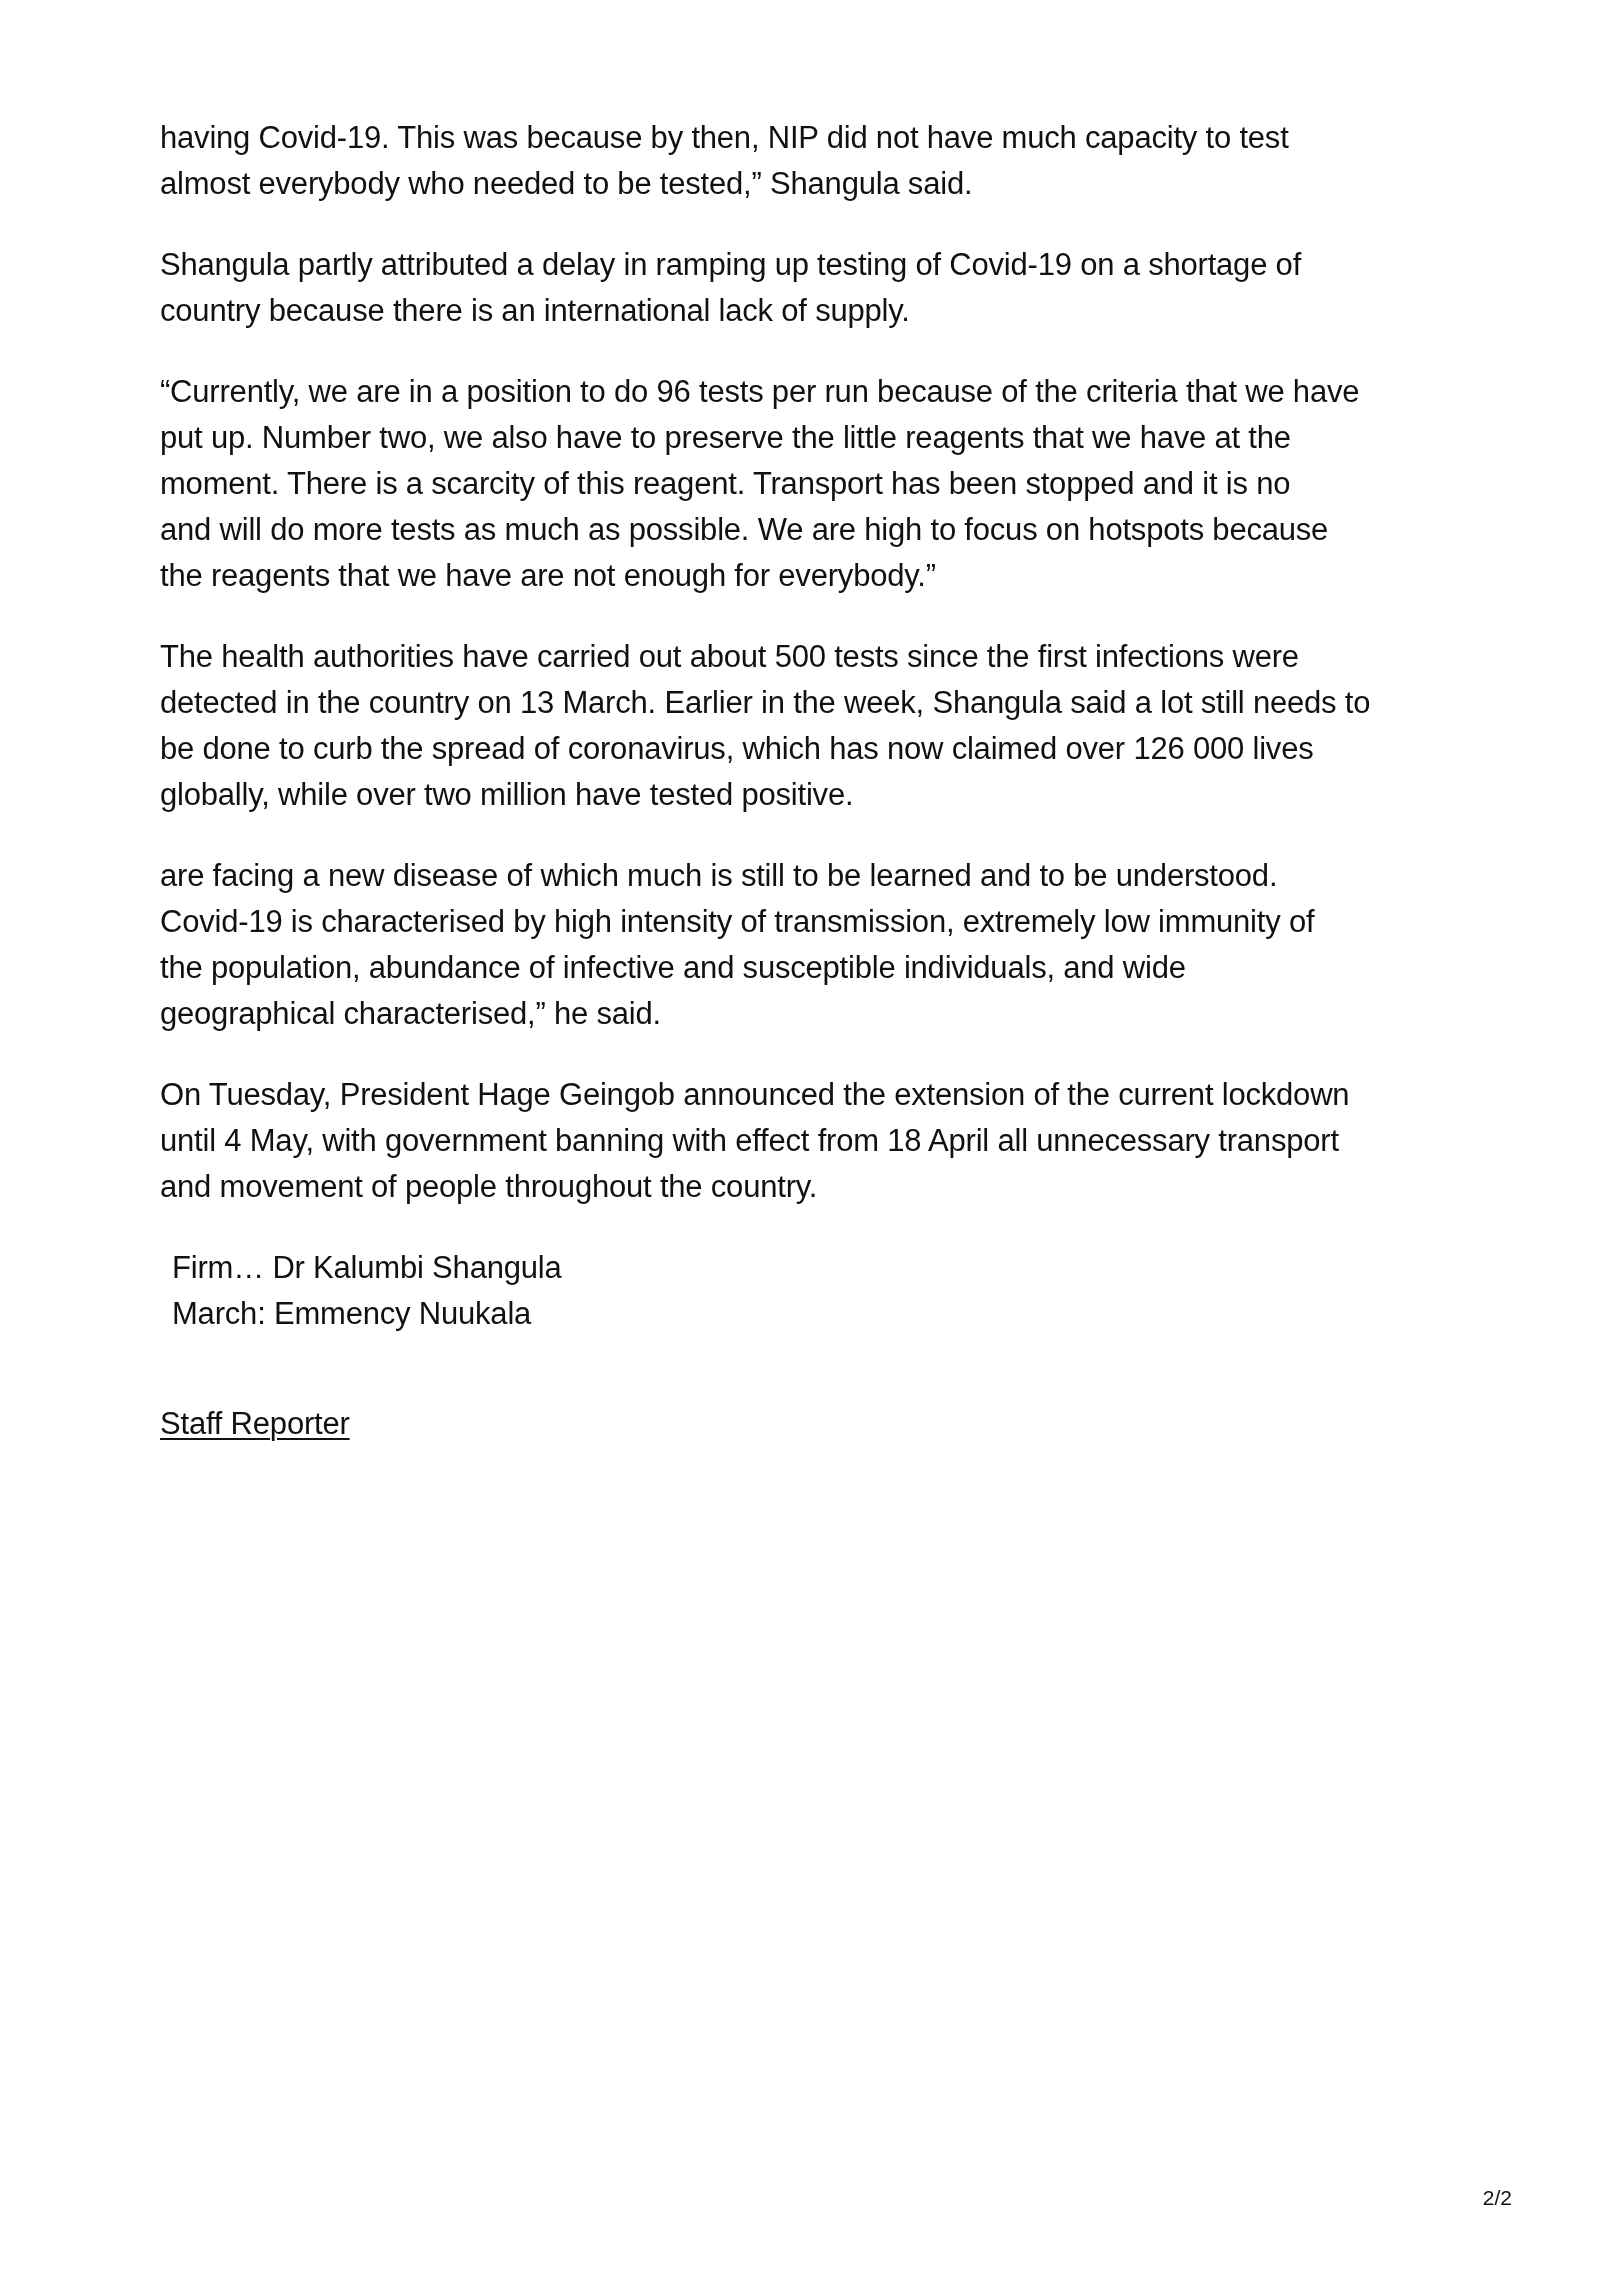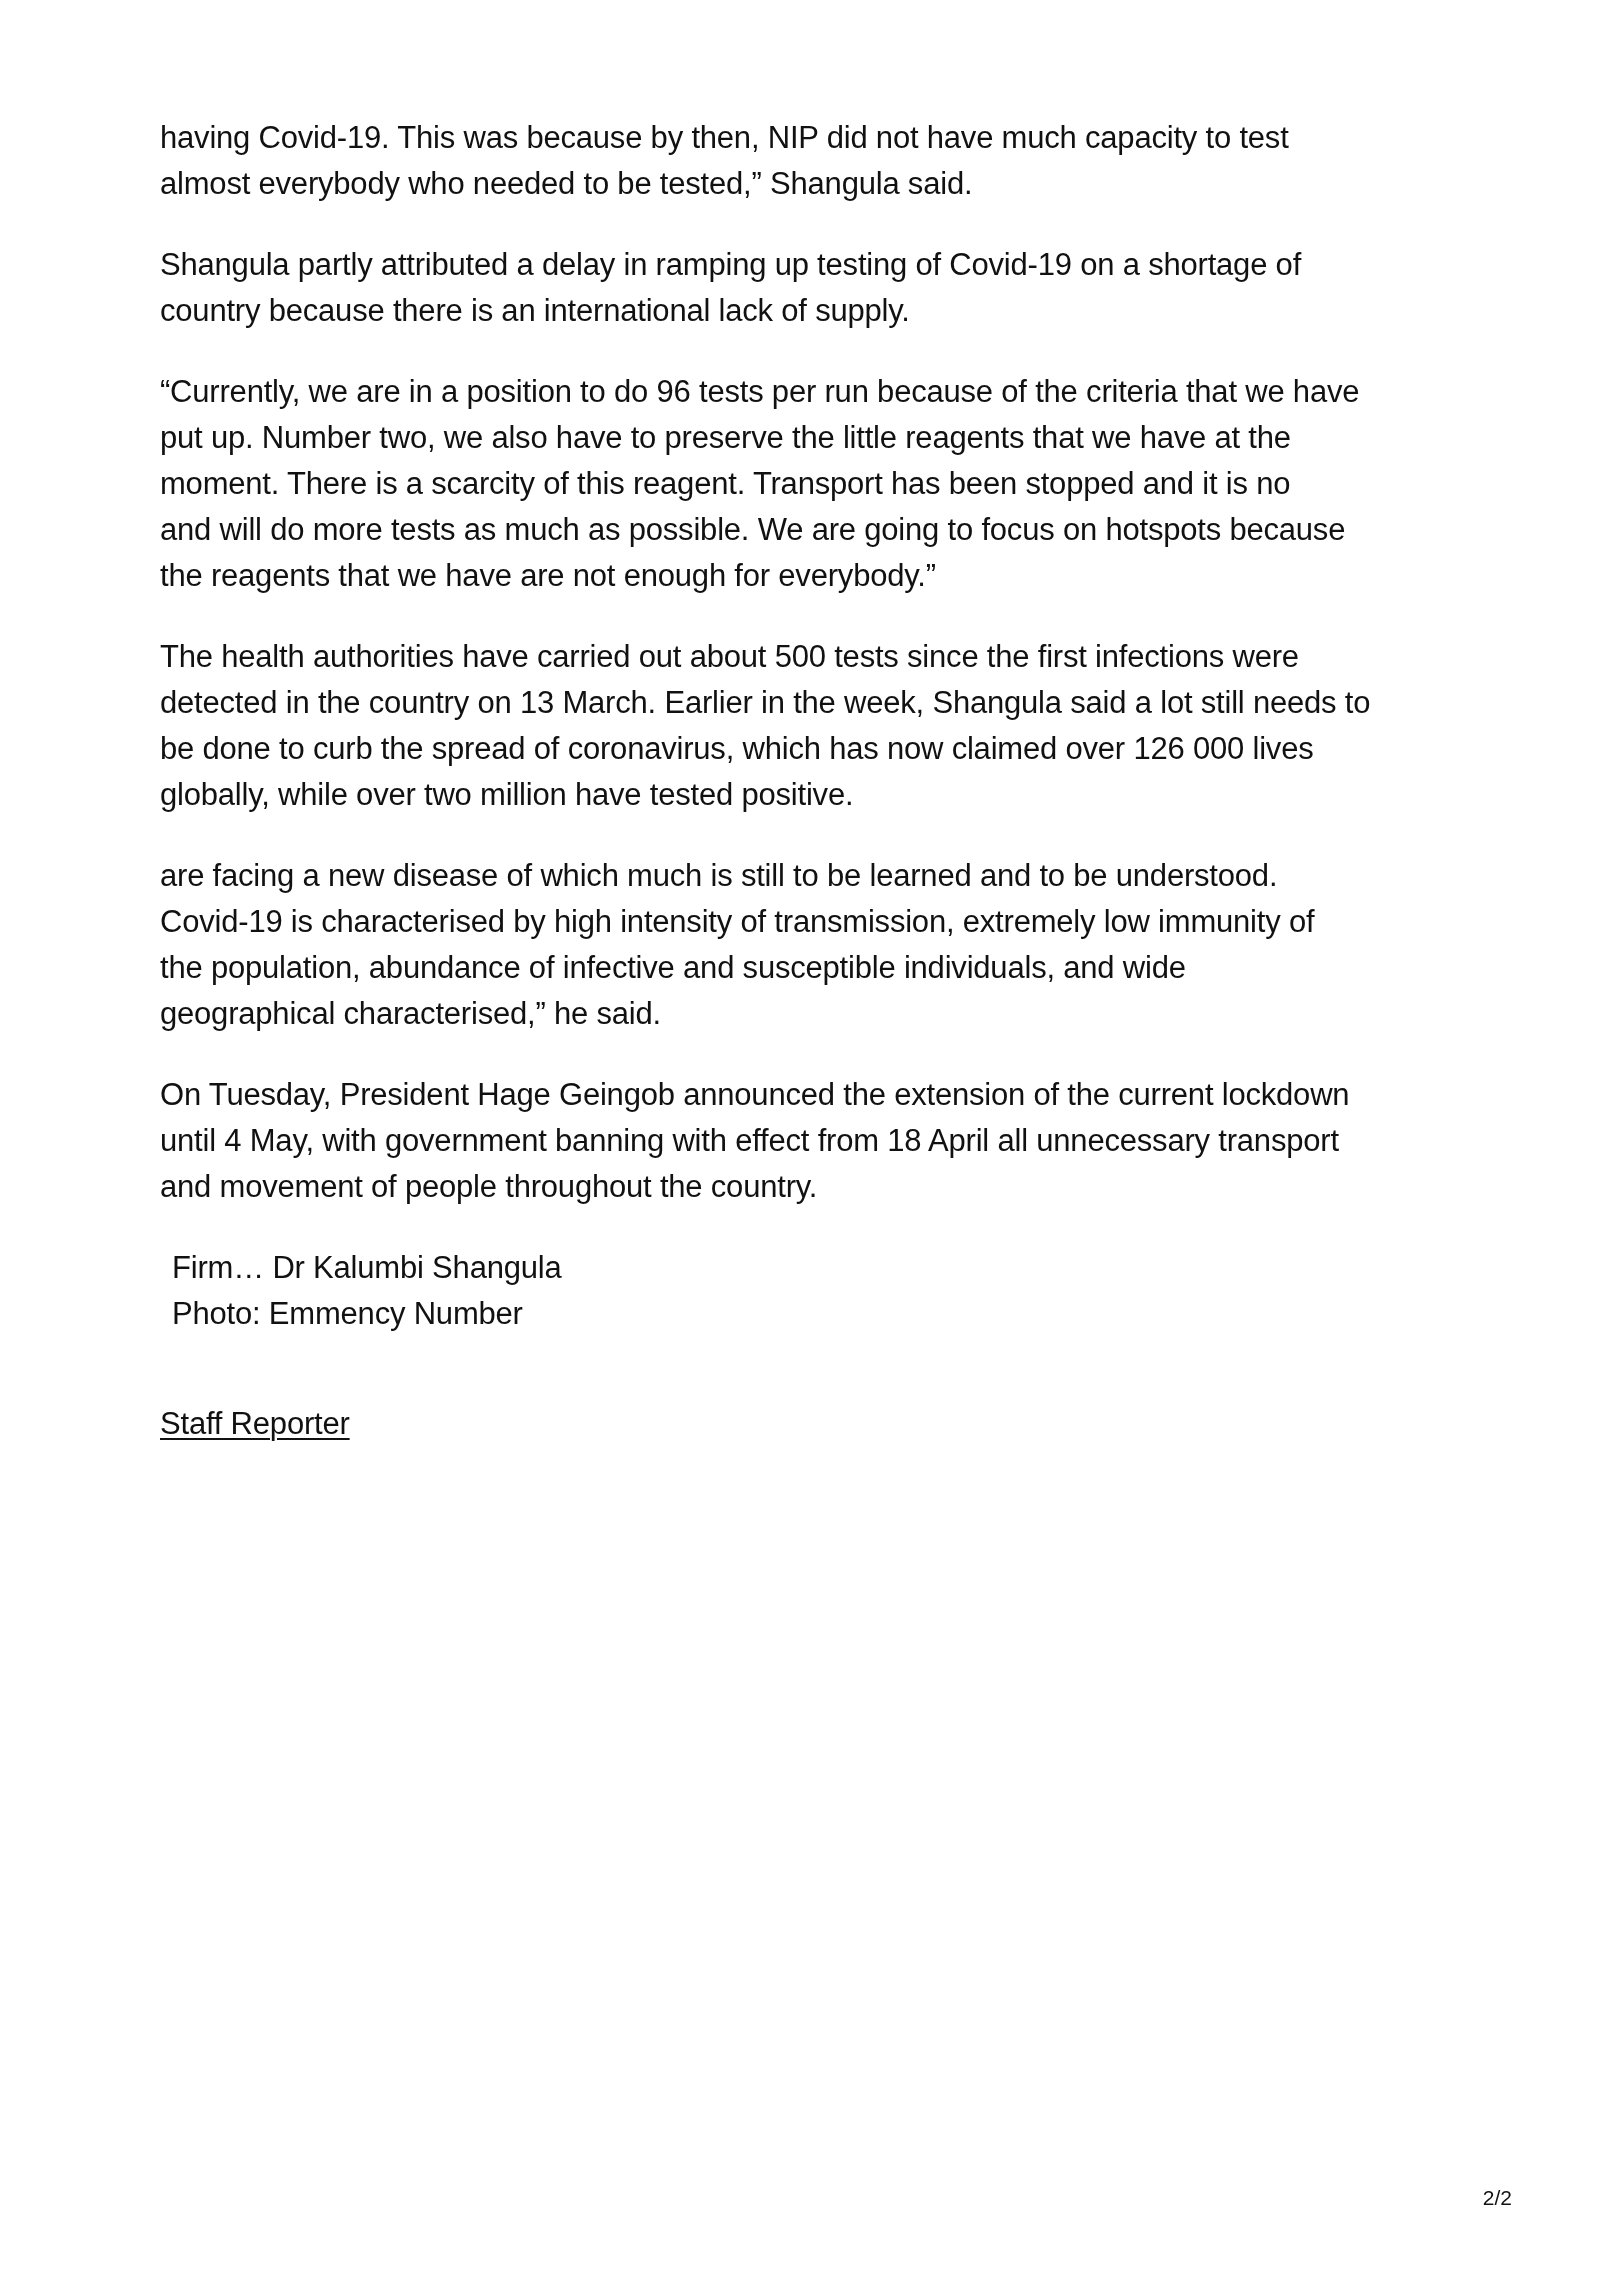--- a/index.html
+++ b/index.html
@@ -71,21 +71,21 @@
 
   <p class="para">
     <span class="line">Shangula partly attributed a delay in ramping up testing of Covid-19 on a shortage of</span>
     <span class="line">country because there is an international lack of supply.</span>
   </p>
 
   <p class="para">
     <span class="line">“Currently, we are in a position to do 96 tests per run because of the criteria that we have</span>
     <span class="line">put up. Number two, we also have to preserve the little reagents that we have at the</span>
     <span class="line">moment. There is a scarcity of this reagent. Transport has been stopped and it is no</span>
-    <span class="line">and will do more tests as much as possible. We are going to focus on hotspots because</span>
+    <span class="line">and will do more tests as much as possible. We are high to focus on hotspots because</span>
     <span class="line">the reagents that we have are not enough for everybody.”</span>
   </p>
 
   <p class="para">
     <span class="line">The health authorities have carried out about 500 tests since the first infections were</span>
     <span class="line">detected in the country on 13 March. Earlier in the week, Shangula said a lot still needs to</span>
     <span class="line">be done to curb the spread of coronavirus, which has now claimed over 126 000 lives</span>
     <span class="line">globally, while over two million have tested positive.</span>
   </p>
 
@@ -97,21 +97,21 @@
   </p>
 
   <p class="para">
     <span class="line">On Tuesday, President Hage Geingob announced the extension of the current lockdown</span>
     <span class="line">until 4 May, with government banning with effect from 18 April all unnecessary transport</span>
     <span class="line">and movement of people throughout the country.</span>
   </p>
 
   <p class="caption">
     <span class="line">Firm… Dr Kalumbi Shangula</span>
-    <span class="line">Photo: Emmency Number</span>
+    <span class="line">March: Emmency Nuukala</span>
   </p>
 
   <div class="byline">
     <a>Staff Reporter</a>
   </div>
 
 </div>
 
 <div class="page-number">2/2</div>
 

